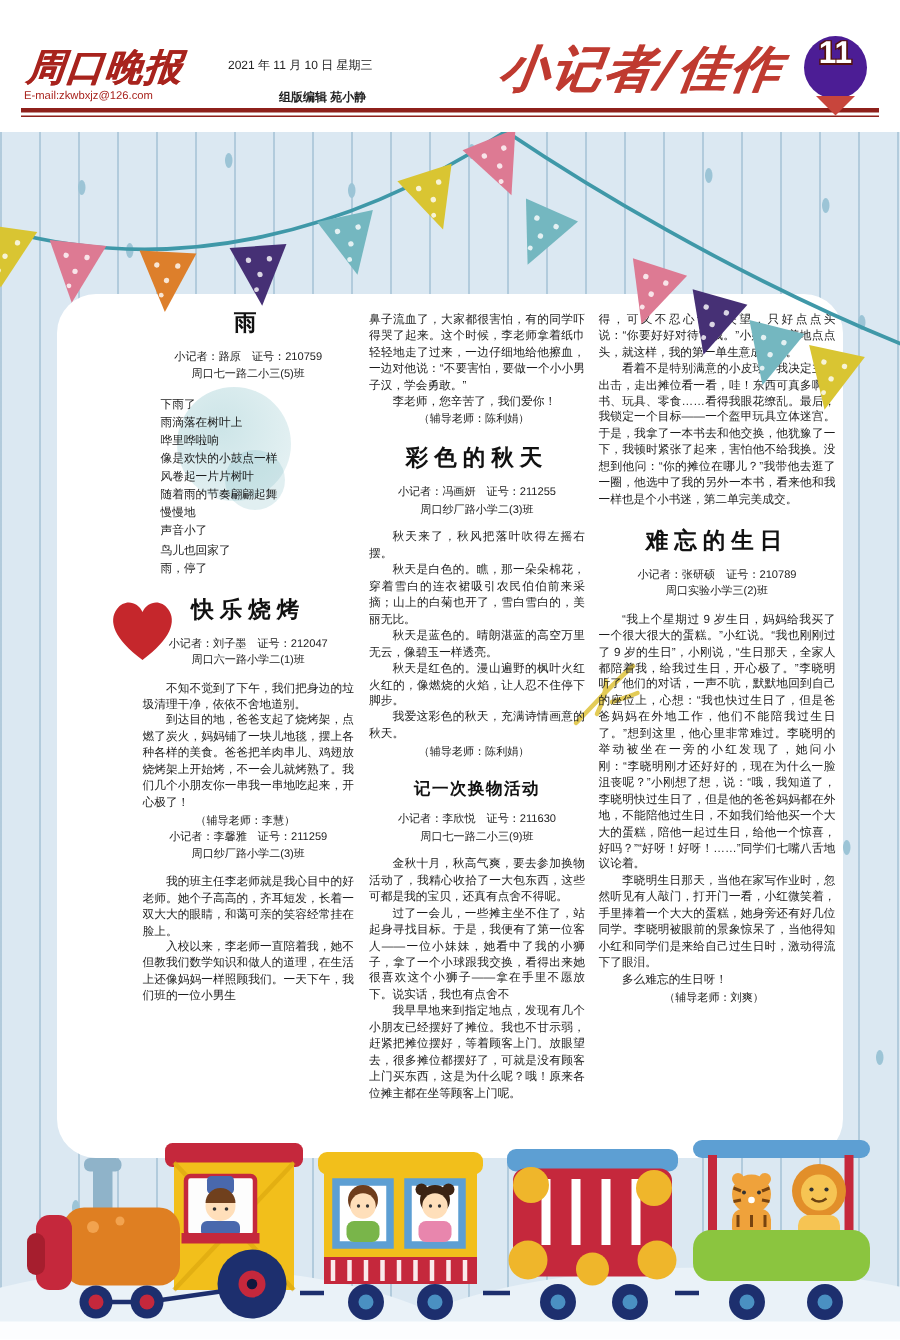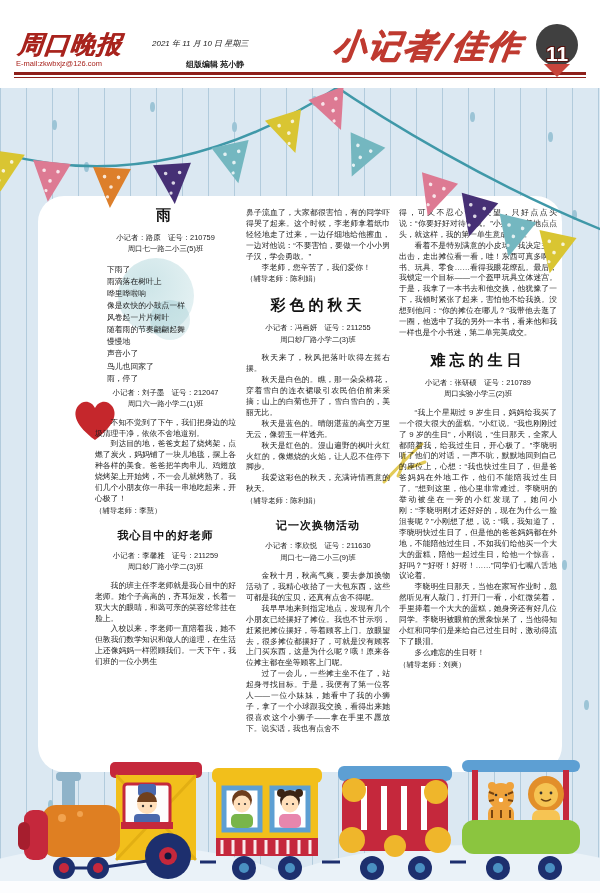--- a/index.html
+++ b/index.html
@@ -7,30 +7,30 @@
     width:600px;height:893px;position:relative;overflow:hidden;
     font-family:"Liberation Sans","DejaVu Sans",sans-serif;
     background:#ffffff;
   }
   
   .header{position:absolute;left:0;top:0;width:600px;height:88px;background:#fff;z-index:30;}
   .masthead{position:absolute;left:18px;top:28px;font-family:"DejaVu Serif",serif;
     font-style:italic;font-weight:bold;font-size:25px;color:#a8231d;
     transform:skewX(-6deg);letter-spacing:1px;text-shadow:.6px .4px 0 #a8231d;}
   .header-email{position:absolute;left:16px;top:59px;font-size:7.5px;color:#a8231d;}
-  .header-date{position:absolute;left:152px;top:38px;font-size:8px;color:#222;font-style:italic;}
+  .header-date{position:absolute;left:152px;top:38px;font-size:8px;color:#222;}
   .header-editor{position:absolute;left:186px;top:59px;font-size:8px;color:#222;font-weight:bold;}
   .header-rule{position:absolute;left:14px;top:72px;width:572px;height:2px;
     border-top:3px solid #8e201b;border-bottom:1px solid #8e201b;}
   .section-title{position:absolute;right:78px;top:24px;font-family:"DejaVu Serif",serif;
     font-style:italic;font-weight:bold;font-size:33px;color:#bf3a30;
     transform:skewX(-8deg);letter-spacing:2px;text-shadow:.7px .5px 0 #bf3a30;}
-  .page-pin{position:absolute;right:22px;top:24px;width:42px;height:42px;background:#404040;
+  .page-pin{position:absolute;right:22px;top:24px;width:42px;height:42px;background:#4c1d95;
     border-radius:50%;color:#fff;font-weight:bold;font-size:21px;display:flex;
-    align-items:flex-end;justify-content:center;z-index:31;
+    align-items:flex-start;justify-content:center;z-index:31;
     text-shadow:1px 1px 0 #54120e,-1px 1px 0 #54120e,1px -1px 0 #54120e,-1px -1px 0 #54120e;}
   .page-pin::after{content:"";position:absolute;left:50%;bottom:-11px;transform:translateX(-50%);
     border:13px solid transparent;border-top-color:#c8453c;border-bottom:0;}
   
   .blue-bg{position:absolute;left:0;top:88px;width:600px;height:793px;z-index:0;
     background-color:#dbe8f2;
     background-image:repeating-linear-gradient(90deg, rgba(128,168,194,.45) 0 1.4px, transparent 1.4px 26px);}
   .bead{position:absolute;width:5px;height:10px;border-radius:50%;background:#9cc4d6;z-index:2;}
   .bottom-strip{position:absolute;left:0;top:881px;width:600px;height:12px;background:#fcfdfe;z-index:6;}
   
@@ -48,21 +48,21 @@
   .col1{left:95px;width:141px;}
   .col2{left:246px;width:144px;}
   .col3{left:399px;width:158px;}
   .art-title{font-size:15px;font-weight:bold;text-align:center;letter-spacing:4px;
     margin:12px 0 7px;color:#111;}
   .art-title.small{font-size:11px;letter-spacing:1px;}
   .byline{font-size:7.4px;text-align:center;line-height:1.55;color:#222;}
   .poem{margin:9px 0 2px 12px;font-size:7.8px;line-height:1.55;}
   p.body{font-size:7.8px;line-height:1.4;text-align:justify;margin:0;text-indent:2em;}
   p.body.noindent{text-indent:0;}
-  .credit{font-size:7.4px;text-align:left;margin:1px 4px 0 0;}
+  .credit{font-size:7.4px;text-align:center;margin:1px 4px 0 0;}
   .gap{height:8px;}
   
   .bunting{position:absolute;left:0;top:80px;width:600px;height:200px;z-index:8;pointer-events:none;}
   
   .train{position:absolute;left:0;top:760px;width:600px;height:125px;z-index:5;}
 </style>
 </head>
 <body>
 
 <div class="blue-bg"></div>
@@ -153,28 +153,28 @@
     <div>哗里哗啦响</div>
     <div>像是欢快的小鼓点一样</div>
     <div>风卷起一片片树叶</div>
     <div>随着雨的节奏翩翩起舞</div>
     <div>慢慢地</div>
     <div>声音小了</div>
     <div>鸟儿也回家了</div>
     <div>雨，停了</div>
   </div>
 
+  <div class="art-title">快乐烧烤</div>
   <div class="byline">小记者：刘子墨　证号：212047</div>
   <div class="byline">周口六一路小学二(1)班</div>
   <div class="gap"></div>
   <p class="body">不知不觉到了下午，我们把身边的垃圾清理干净，依依不舍地道别。</p>
   <p class="body">到达目的地，爸爸支起了烧烤架，点燃了炭火，妈妈铺了一块儿地毯，摆上各种各样的美食。爸爸把羊肉串儿、鸡翅放烧烤架上开始烤，不一会儿就烤熟了。我们几个小朋友你一串我一串地吃起来，开心极了！</p>
   <div class="credit">（辅导老师：李慧）</div>
 
-  <div class="art-title small">我心目中的好老师</div>
   <div class="byline">小记者：李馨雅　证号：211259</div>
   <div class="byline">周口纱厂路小学二(3)班</div>
   <div class="gap"></div>
   <p class="body">我的班主任李老师就是我心目中的好老师。她个子高高的，齐耳短发，长着一双大大的眼睛，和蔼可亲的笑容经常挂在脸上。</p>
   <p class="body">入校以来，李老师一直陪着我，她不但教我们数学知识和做人的道理，在生活上还像妈妈一样照顾我们。一天下午，我们班的一位小男生</p>
 </div>
 
 <div class="col col2">
   <p class="body noindent" style="margin-top:4px">鼻子流血了，大家都很害怕，有的同学吓得哭了起来。这个时候，李老师拿着纸巾轻轻地走了过来，一边仔细地给他擦血，一边对他说：“不要害怕，要做一个小小男子汉，学会勇敢。”</p>
   <p class="body">李老师，您辛苦了，我们爱你！</p>
@@ -189,22 +189,22 @@
   <p class="body">秋天是蓝色的。晴朗湛蓝的高空万里无云，像碧玉一样透亮。</p>
   <p class="body">秋天是红色的。漫山遍野的枫叶火红火红的，像燃烧的火焰，让人忍不住停下脚步。</p>
   <p class="body">我爱这彩色的秋天，充满诗情画意的秋天。</p>
   <div class="credit">（辅导老师：陈利娟）</div>
 
   <div class="art-title small">记一次换物活动</div>
   <div class="byline">小记者：李欣悦　证号：211630</div>
   <div class="byline">周口七一路二小三(9)班</div>
   <div class="gap"></div>
   <p class="body">金秋十月，秋高气爽，要去参加换物活动了，我精心收拾了一大包东西，这些可都是我的宝贝，还真有点舍不得呢。</p>
+  <p class="body">过了一会儿，一些摊主坐不住了，站起身寻找目标。于是，我便有了第一位客人——一位小妹妹，她看中了我的小狮子，拿了一个小球跟我交换，看得出来她很喜欢这个小狮子——拿在手里不愿放下。说实话，我也有点舍不</p>
   <p class="body">我早早地来到指定地点，发现有几个小朋友已经摆好了摊位。我也不甘示弱，赶紧把摊位摆好，等着顾客上门。放眼望去，很多摊位都摆好了，可就是没有顾客上门买东西，这是为什么呢？哦！原来各位摊主都在坐等顾客上门呢。</p>
-  <p class="body">过了一会儿，一些摊主坐不住了，站起身寻找目标。于是，我便有了第一位客人——一位小妹妹，她看中了我的小狮子，拿了一个小球跟我交换，看得出来她很喜欢这个小狮子——拿在手里不愿放下。说实话，我也有点舍不</p>
 </div>
 
 <div class="col col3">
   <p class="body noindent" style="margin-top:4px">得，可又不忍心让她失望，只好点点头说：“你要好好对待它哦。”小妹妹害羞地点点头，就这样，我的第一单生意成交了。</p>
   <p class="body">看着不是特别满意的小皮球，我决定主动出击，走出摊位看一看，哇！东西可真多啊！书、玩具、零食……看得我眼花缭乱。最后，我锁定一个目标——一个盔甲玩具立体迷宫。于是，我拿了一本书去和他交换，他犹豫了一下，我顿时紧张了起来，害怕他不给我换。没想到他问：“你的摊位在哪儿？”我带他去逛了一圈，他选中了我的另外一本书，看来他和我一样也是个小书迷，第二单完美成交。</p>
 
   <div class="art-title">难忘的生日</div>
   <div class="byline">小记者：张研硕　证号：210789</div>
   <div class="byline">周口实验小学三(2)班</div>
   <div class="gap"></div>

